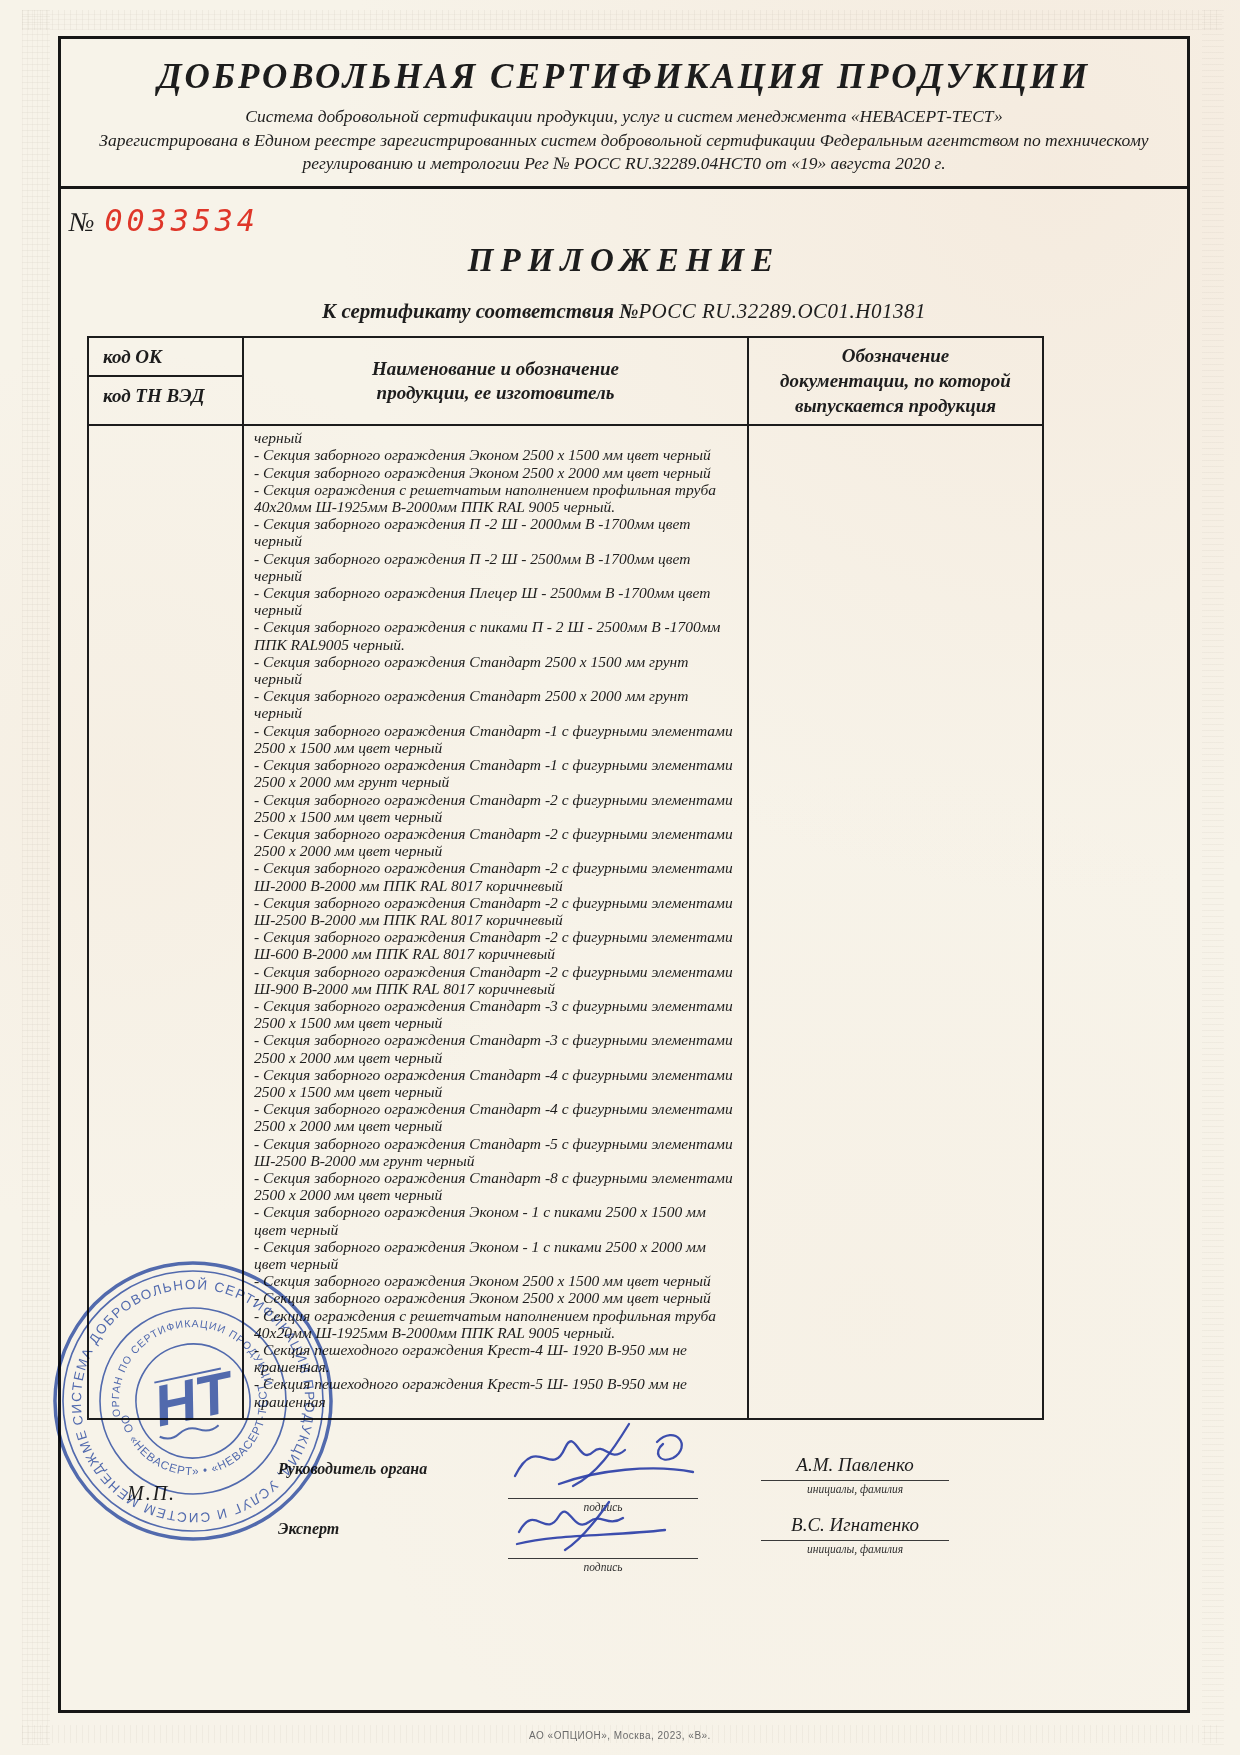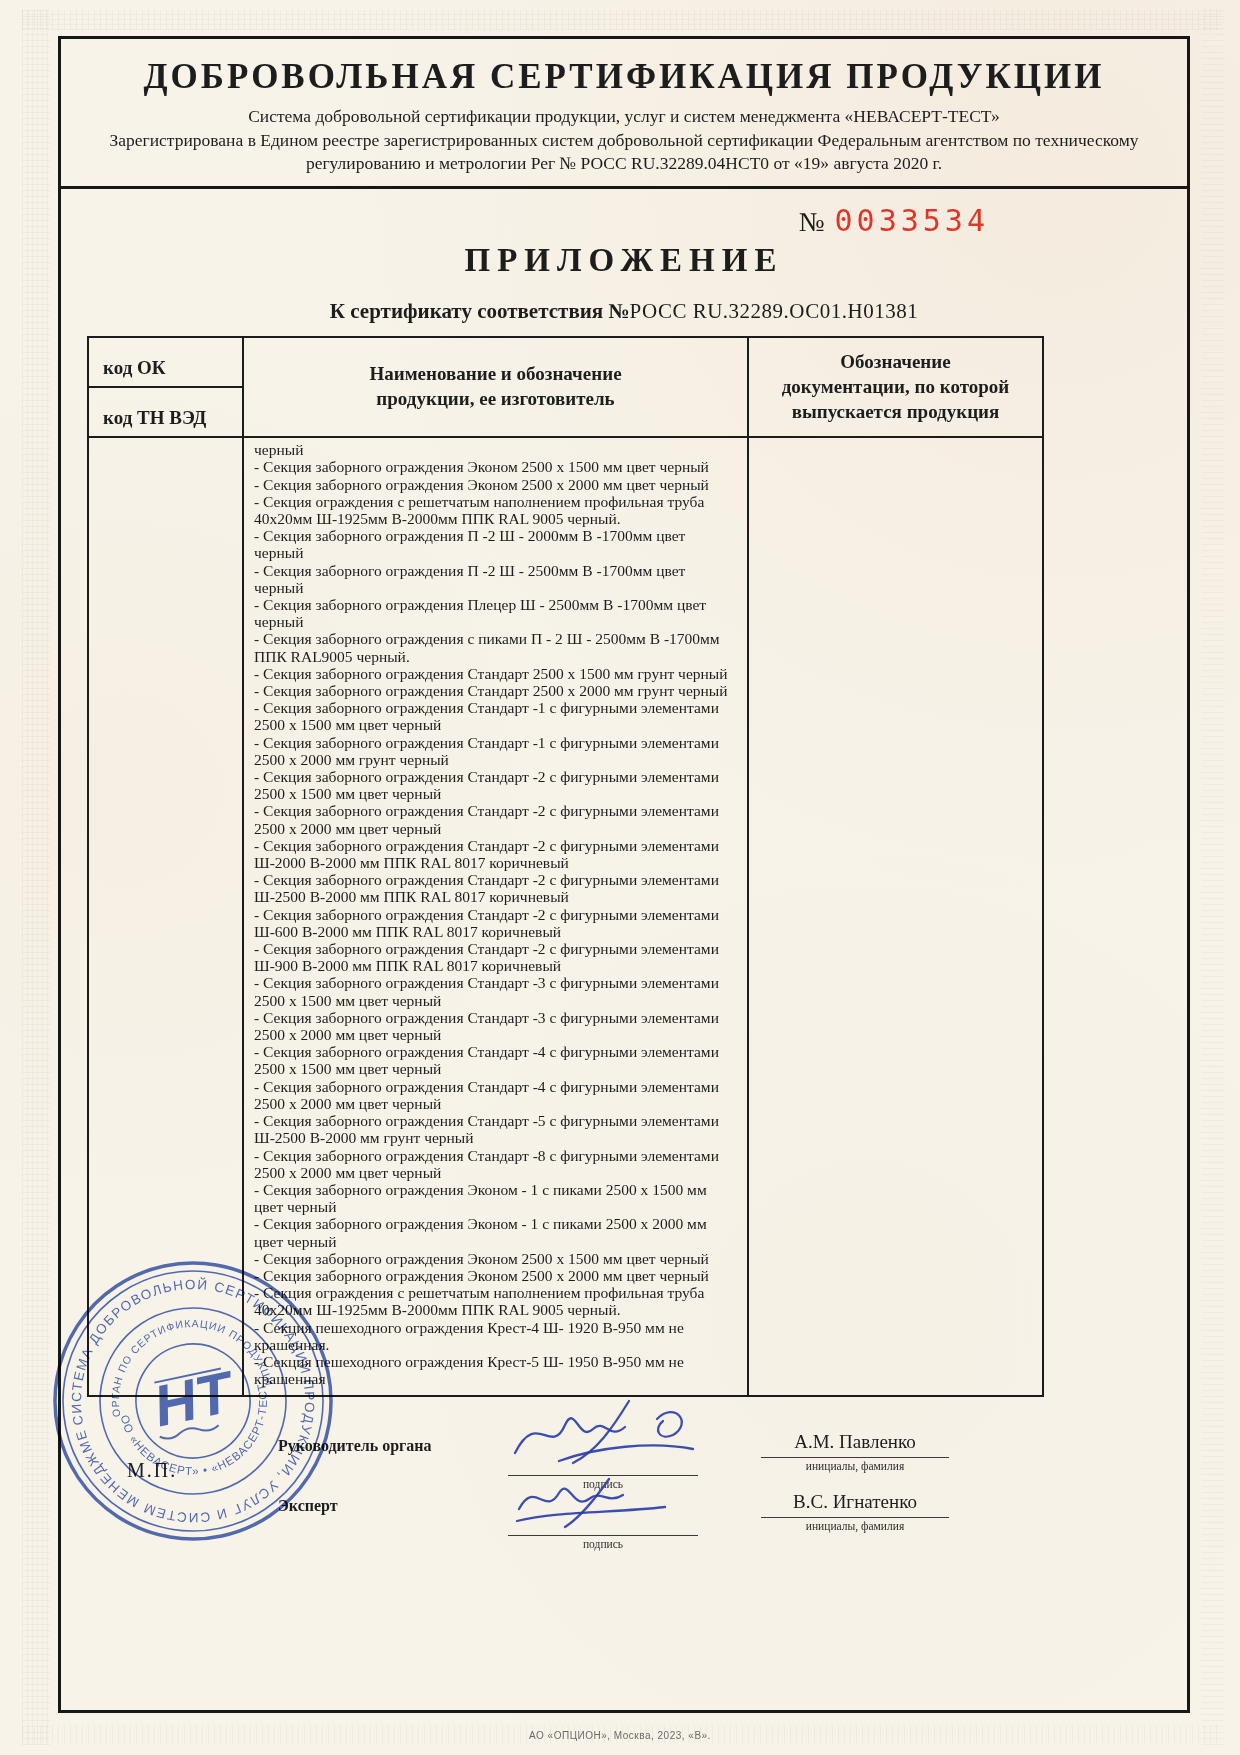--- a/index.html
+++ b/index.html
@@ -26,35 +26,36 @@
     background:repeating-linear-gradient(90deg, rgba(150,140,125,.25) 0 1px, transparent 1px 6px),
                repeating-linear-gradient(0deg, rgba(150,140,125,.18) 0 1px, transparent 1px 5px);}
   .edge-right{top:10px;bottom:10px;right:16px;width:22px;
     background:repeating-linear-gradient(0deg, rgba(150,140,125,.22) 0 1px, transparent 1px 6px);}
   .edge-bottom{left:22px;right:18px;bottom:12px;height:18px;
     background:repeating-linear-gradient(90deg, rgba(150,140,125,.22) 0 1px, transparent 1px 6px);}
 
   .frame{
     position:absolute;top:36px;left:58px;right:50px;bottom:42px;
     border:3px solid #171717;
+    font-style:italic;
   }
   .doc-header{
     padding:18px 34px 12px;
     border-bottom:3px solid #171717;
     text-align:center;
   }
   .doc-title{
     font-size:35px;font-weight:bold;letter-spacing:3px;
     margin:0 0 8px 0;white-space:nowrap;
   }
   .doc-sub{font-size:17.5px;line-height:1.28;}
   .doc-sub + .doc-sub{margin-top:2px;}
 
   .number-row{
-    margin:14px 198px 0 0;text-align:right;white-space:nowrap;
+    margin:14px 198px 0 8px;text-align:left;white-space:nowrap;
   }
   .number-prefix{font-size:27px;}
   .number-value{
     color:#df3629;font-family:"DejaVu Sans Mono", monospace;
     font-size:30px;letter-spacing:4px;margin-left:10px;
   }
 
   .appendix-title{
     text-align:center;font-size:33px;font-weight:bold;letter-spacing:7px;margin-top:4px;
   }
@@ -62,21 +63,21 @@
   .cert-label{font-weight:bold;}
   .cert-value{margin-left:0;letter-spacing:.5px;}
   .subtitle{ text-align:center;font-weight:bold;font-size:20px;line-height:1.35;margin-top:8px;}
 
   table.cert-table{
     border-collapse:collapse;table-layout:fixed;
     width:955px;margin:12px 0 0 26px;
   }
   table.cert-table td{border:2.5px solid #1c1c1c;vertical-align:top;}
   .c1h{padding:0;}
-  .c1h-top,.c1h-bot{font-weight:bold;font-size:19px;padding:19px 14px 7px;}
+  .c1h-top,.c1h-bot{font-weight:bold;font-size:19px;padding:8px 14px 7px;}
   .c1h-top{border-bottom:2.5px solid #1c1c1c;}
   .c2h{font-weight:bold;font-size:19px;text-align:center;vertical-align:middle !important;padding:6px 88px;line-height:1.3;}
   .c3h{font-weight:bold;font-size:19px;text-align:center;vertical-align:middle !important;padding:6px 26px;line-height:1.3;}
   .cell-products{padding:0;}
   .product-list{padding:3px 10px 8px;font-size:15.5px;line-height:17.2px;}
   .product-item{white-space:normal;}
 
   .footer-area{position:relative;height:190px;margin-top:24px;}
   .role{position:absolute;left:217px;font-weight:bold;font-size:16px;}
   .role-head{top:16px;}

